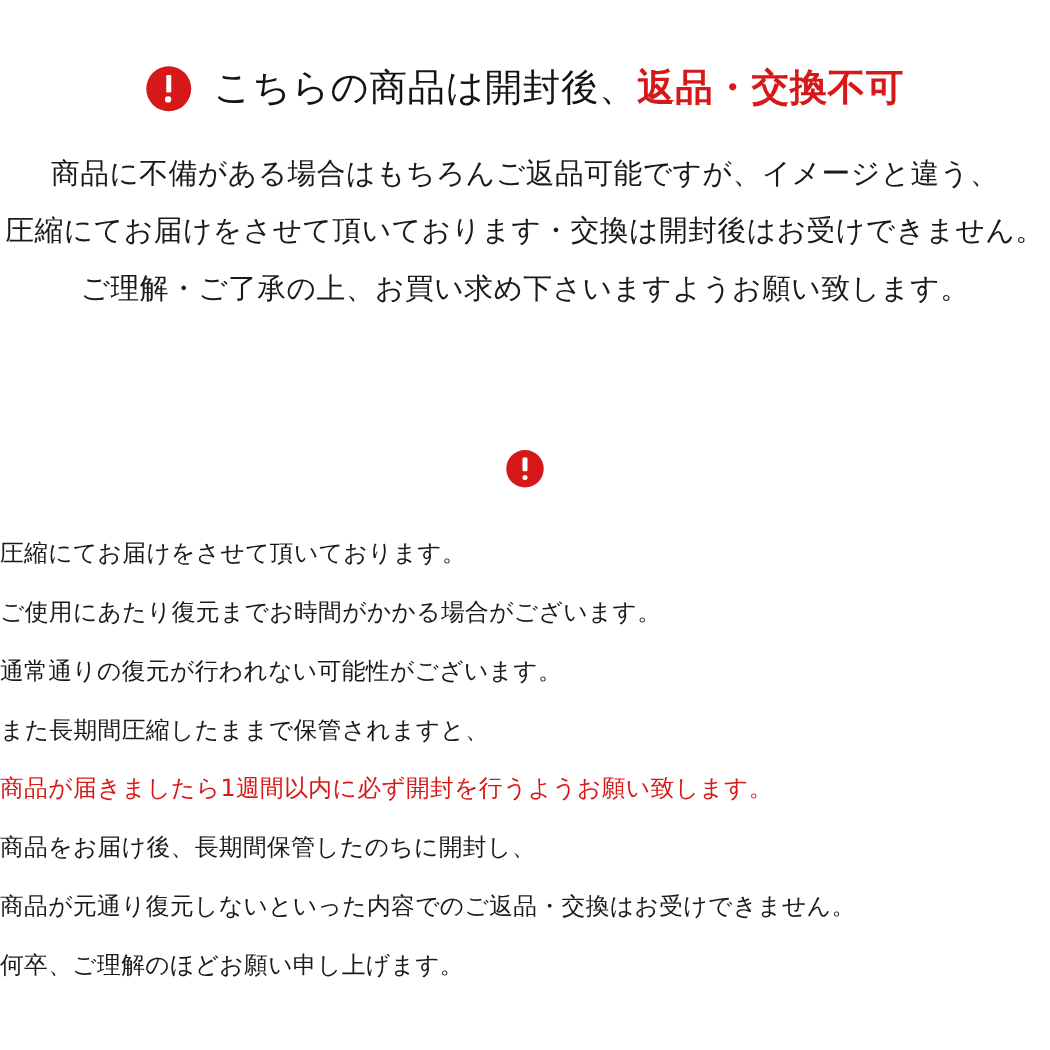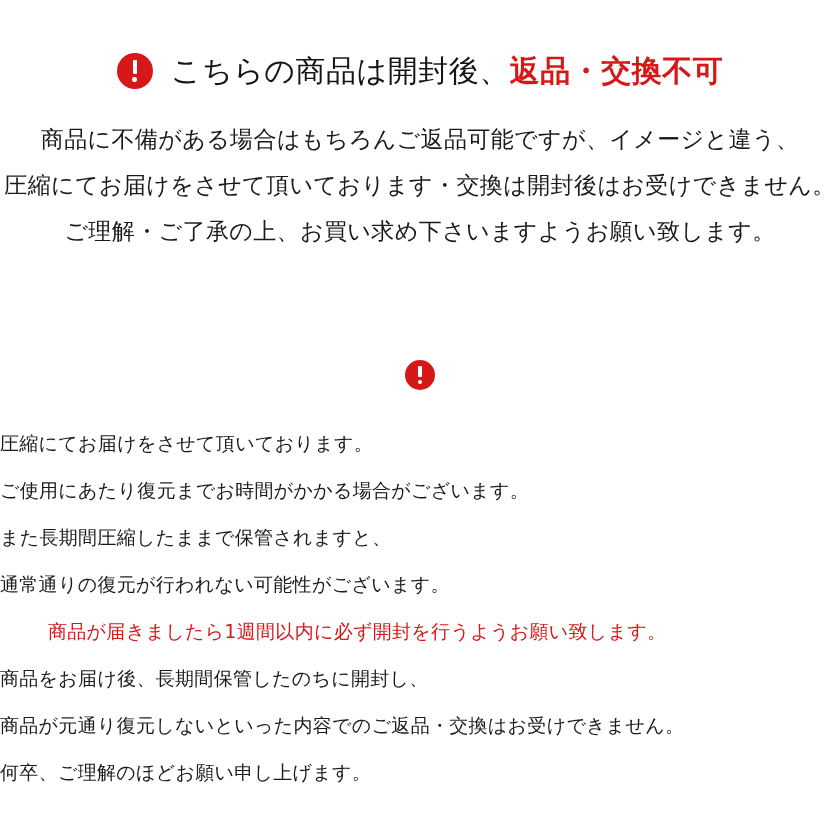--- a/index.html
+++ b/index.html
@@ -134,21 +134,20 @@
   }
   .body-lines-2 .line {
     font-size: 19px;
     line-height: 47px;
     letter-spacing: 0.3px;
     color: #1a1a1a;
     white-space: nowrap;
   }
   .body-lines-2 .line.alert {
     color: #d61818;
-    margin-left: 48px;
   }
 </style>
 </head>
 <body>
 
 <div class="page">
 
   <section class="notice-1">
     <div class="headline-row">
       <span class="bang-icon"></span>
@@ -163,22 +162,22 @@
     </div>
   </section>
 
   <section class="notice-2">
     <div class="headline-row">
       <span class="bang-icon small"></span>
     </div>
     <div class="body-lines-2">
       <div class="line">圧縮にてお届けをさせて頂いております。</div>
       <div class="line">ご使用にあたり復元までお時間がかかる場合がございます。</div>
+      <div class="line">通常通りの復元が行われない可能性がございます。</div>
       <div class="line">また長期間圧縮したままで保管されますと、</div>
-      <div class="line">通常通りの復元が行われない可能性がございます。</div>
       <div class="line alert">商品が届きましたら1週間以内に必ず開封を行うようお願い致します。</div>
       <div class="line">商品をお届け後、長期間保管したのちに開封し、</div>
       <div class="line">商品が元通り復元しないといった内容でのご返品・交換はお受けできません。</div>
       <div class="line">何卒、ご理解のほどお願い申し上げます。</div>
     </div>
   </section>
 
 </div>
 
 </body></html>

